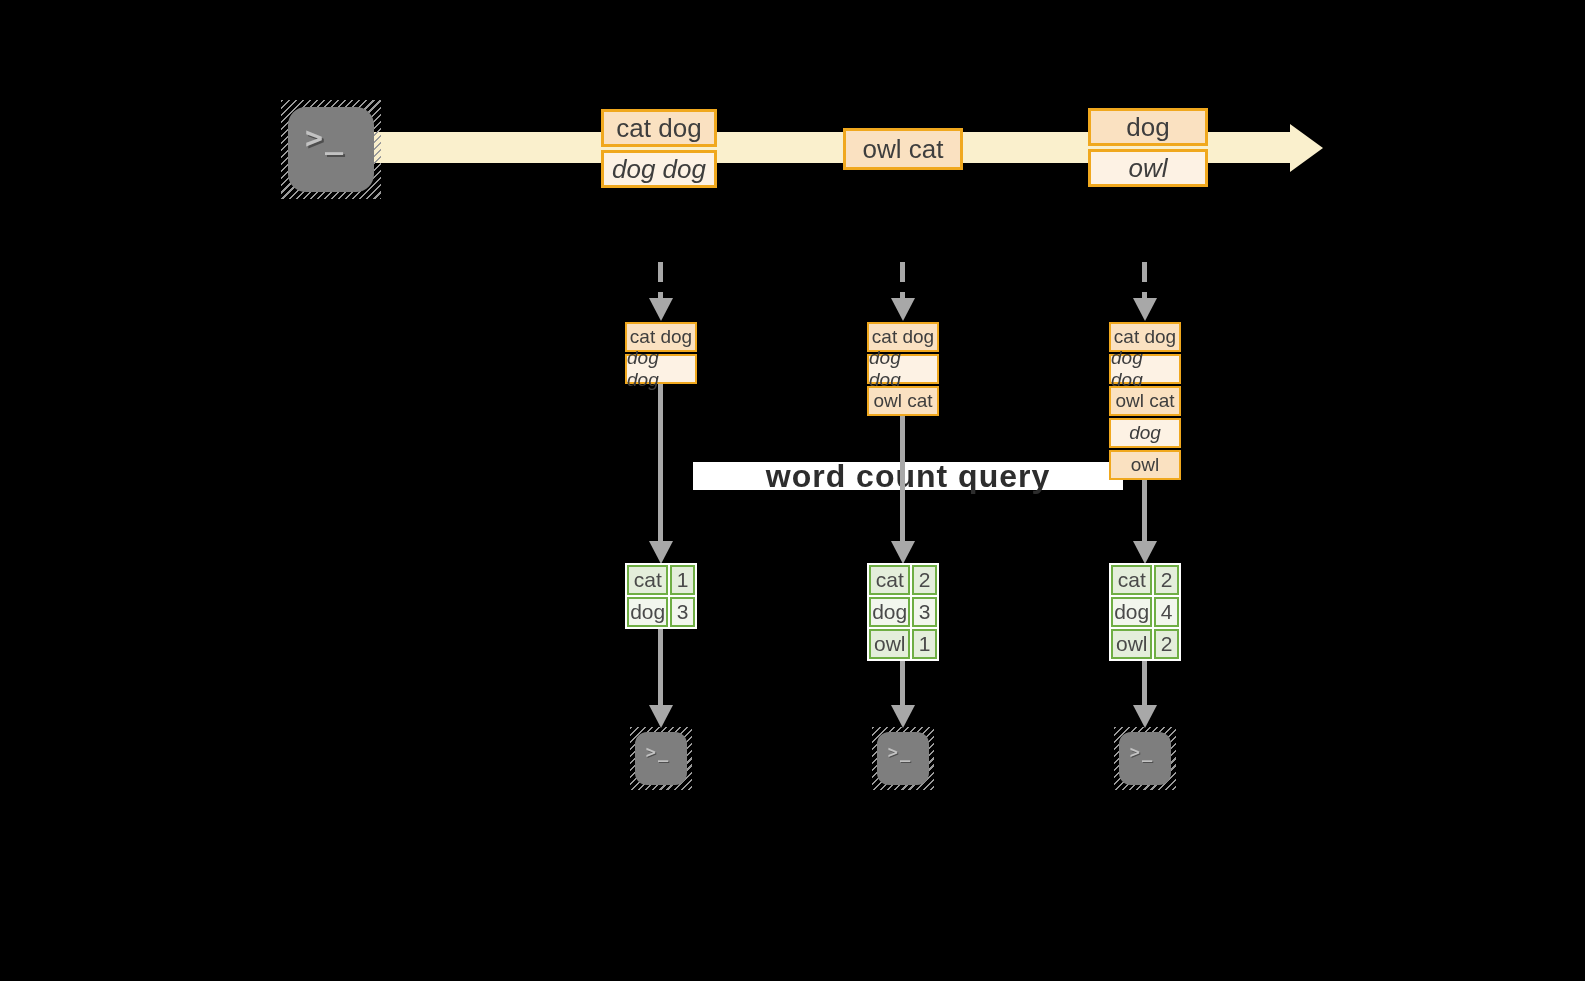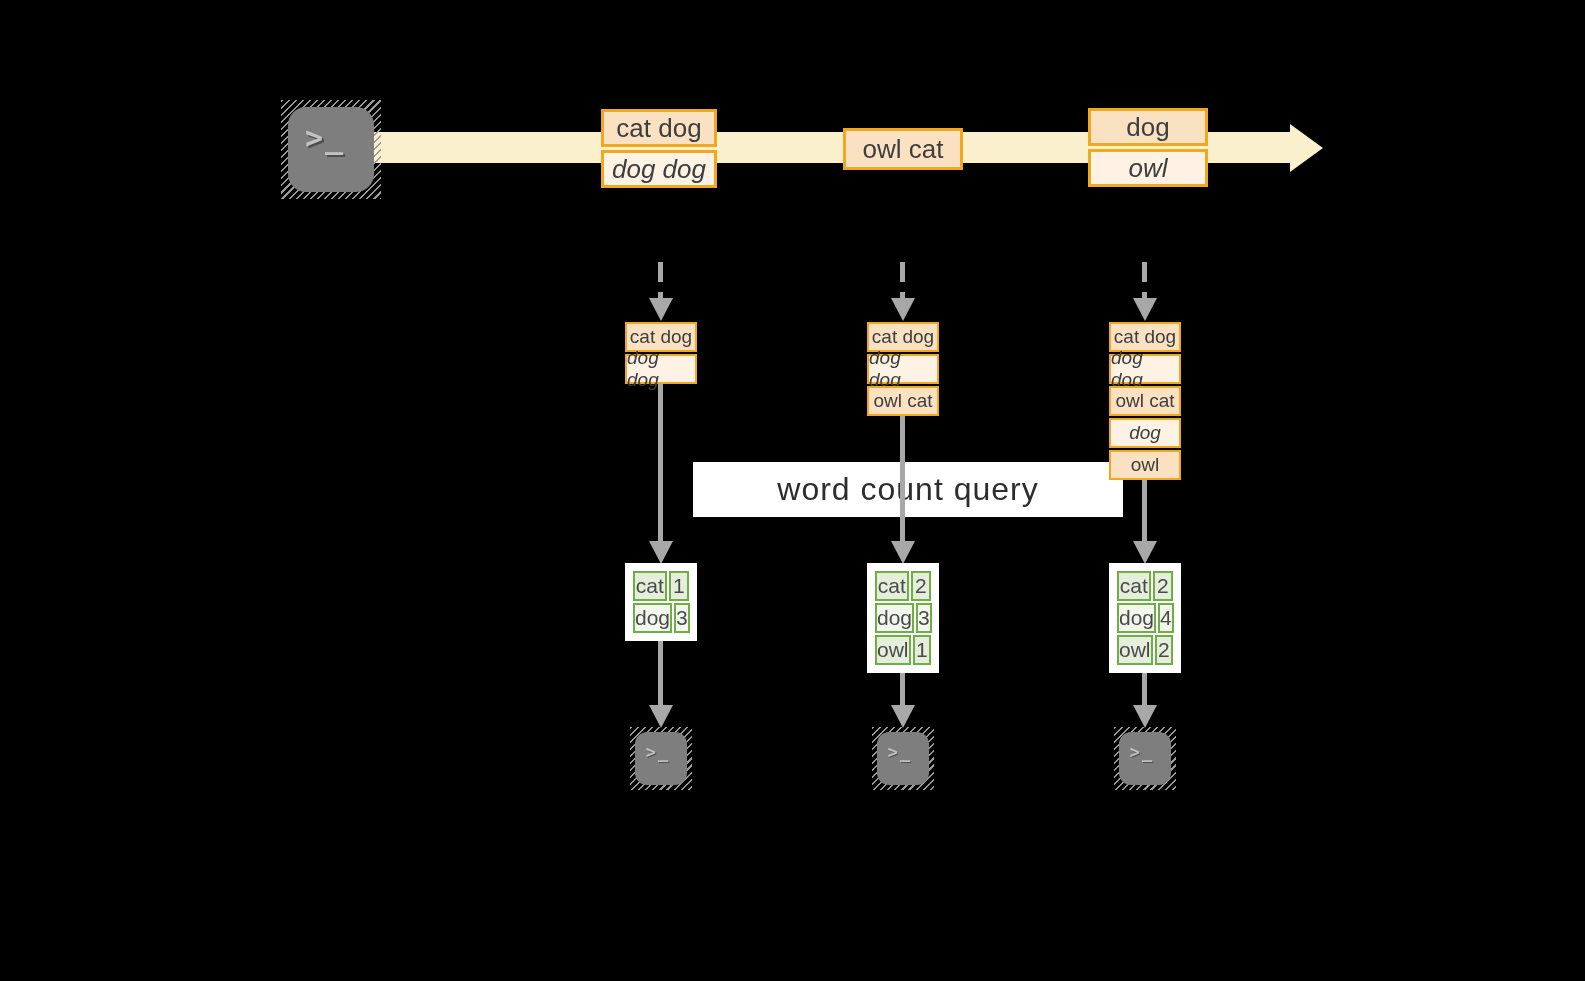--- a/index.html
+++ b/index.html
@@ -57,21 +57,21 @@
     border-top:23px solid #a8a8a8;
   }
 
   
   .qlabel{
     background:#ffffff;z-index:0;display:flex;align-items:center;justify-content:center;
     font-size:32px;font-weight:300;color:#2d2d2d;letter-spacing:1px;
   }
 
   
-  .gtable{display:flex;flex-direction:column;gap:2px;background:#fff;z-index:3;padding:8px;}
+  .gtable{display:flex;flex-direction:column;gap:2px;background:#fff;z-index:3;padding:2px;}
   .grow{display:flex;gap:2px;height:30px;}
   .gcell{
     box-sizing:border-box;border:2px solid #6fae44;display:flex;align-items:center;justify-content:center;
     font-size:21px;color:#4a4a4a;
   }
   .gcell.word{width:44px;}
   .gcell.num{width:26px;}
   .g-dark{background:#e4eedb;}
   .g-light{background:#f2f6ed;}
 </style>
@@ -122,21 +122,21 @@
   </div>
 
   <div class="abs obox state" style="left:1109px;top:322px;width:72px;">
     <div class="orow small fill-a">cat dog</div>
     <div class="orow small fill-b">dog dog</div>
     <div class="orow small fill-a">owl cat</div>
     <div class="orow small fill-b">dog</div>
     <div class="orow small fill-a">owl</div>
   </div>
 
-  <div class="abs qlabel" style="left:693px;top:462px;width:430px;height:55px;">
+  <div class="abs qlabel" style="left:693px;top:462px;width:430px;height:28px;font-weight:bold;">
     <span>word count query</span>
   </div>
 
   <div class="abs vline" style="left:658px;top:384px;height:157px;"></div>
   <div class="abs vhead" style="left:649px;top:541px;"></div>
   <div class="abs vline" style="left:900px;top:416px;height:125px;"></div>
   <div class="abs vhead" style="left:891px;top:541px;"></div>
   <div class="abs vline" style="left:1142px;top:480px;height:61px;"></div>
   <div class="abs vhead" style="left:1133px;top:541px;"></div>
 

